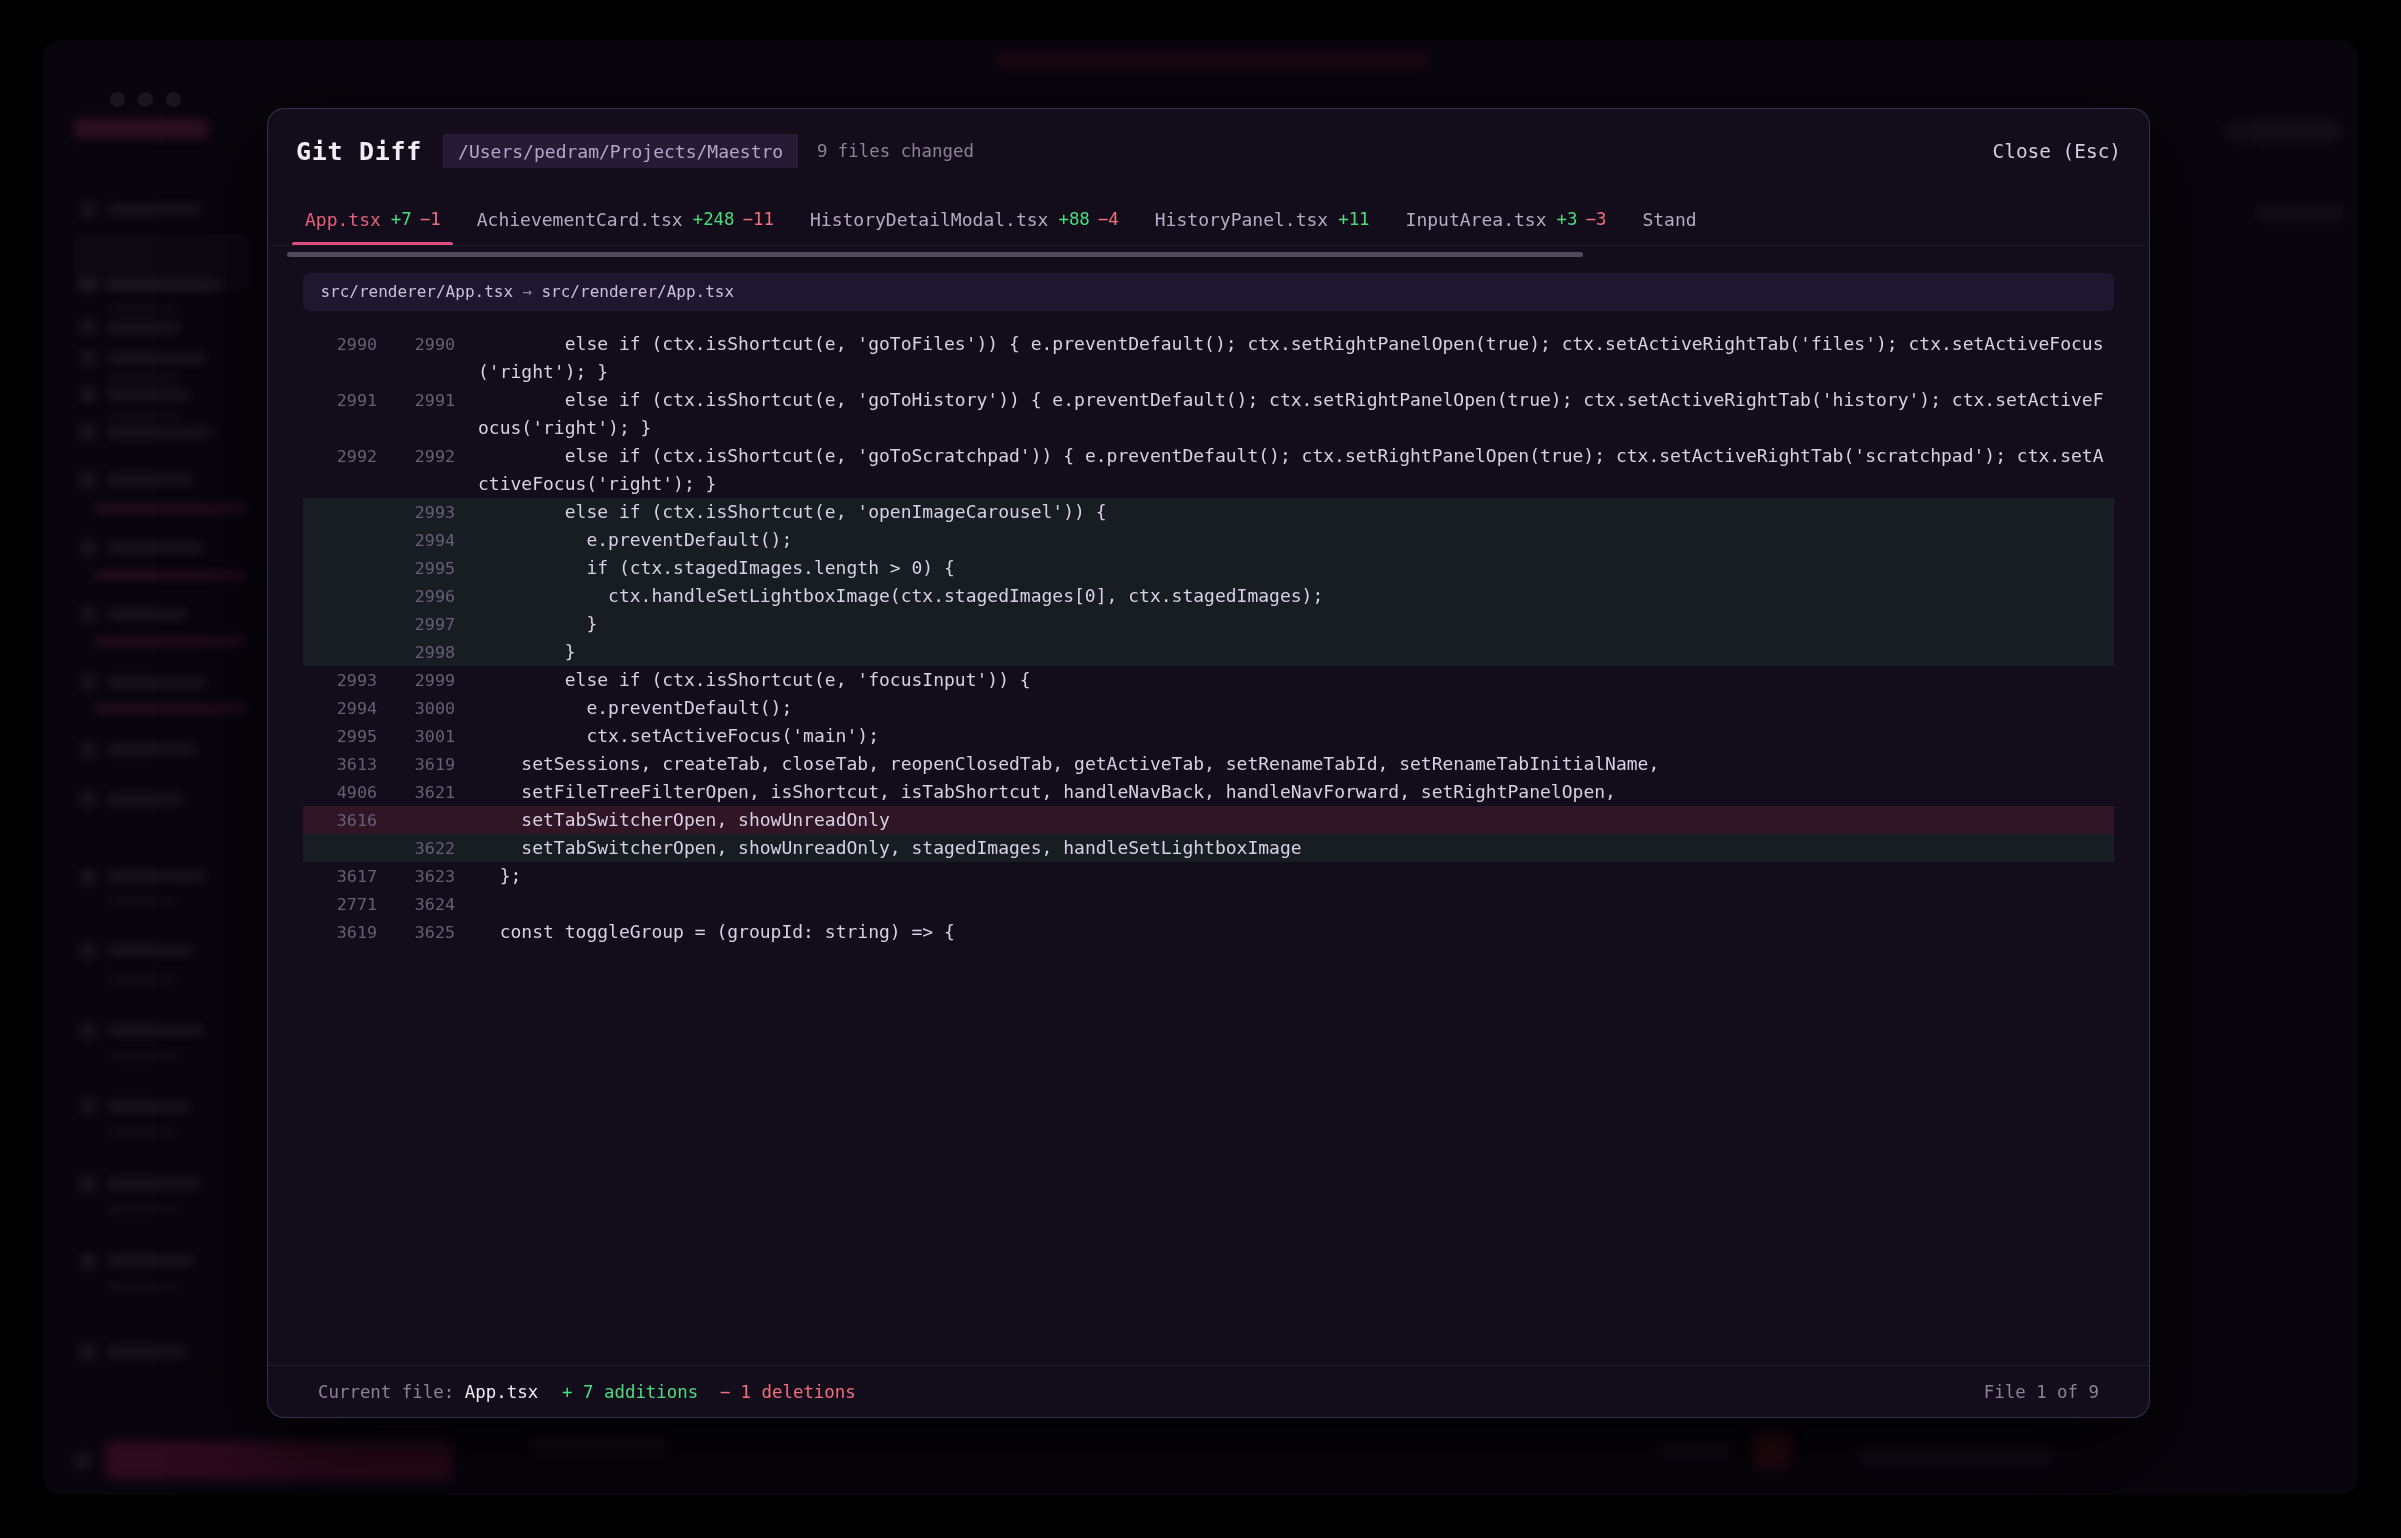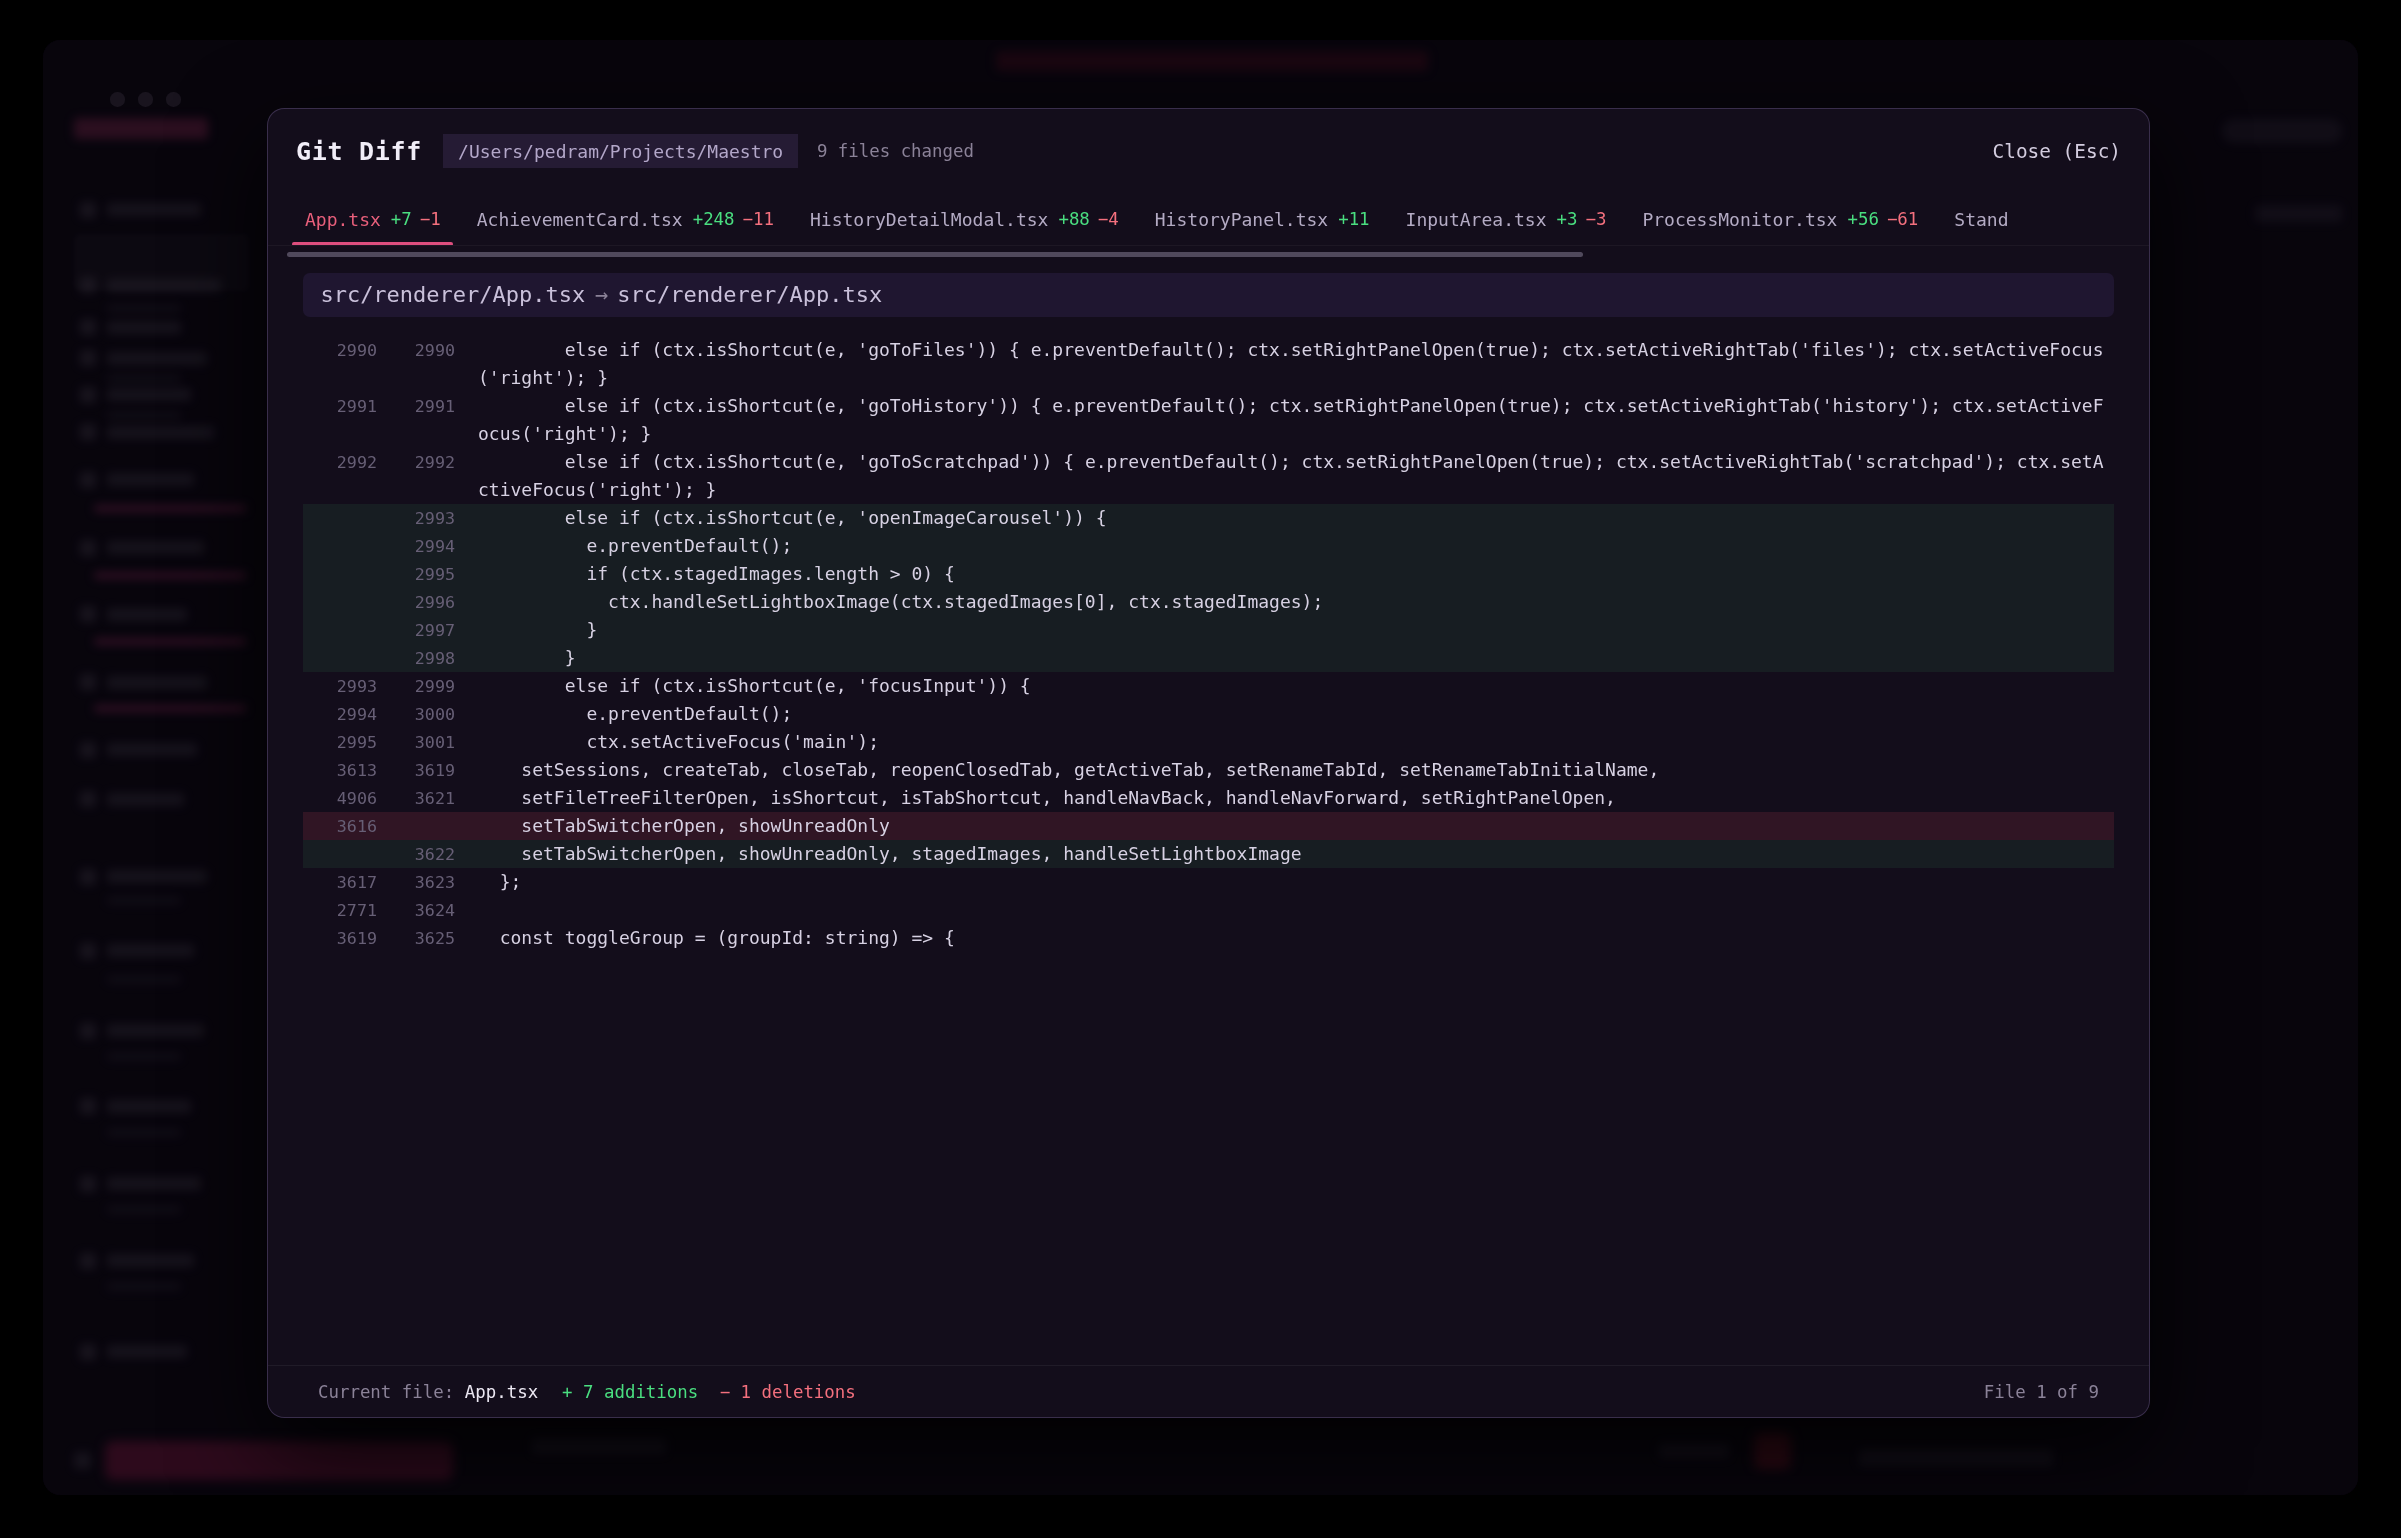--- a/index.html
+++ b/index.html
@@ -38,21 +38,21 @@
   .tab.active .tab-name { color:#e85f7b; }
   .tab.active::after { content:""; position:absolute; left:5.3px; right:5.3px; bottom:-0.7px;
     height:3.3px; border-radius:2px; background:#dd4e7e; }
   .tab-add { color:#4ade80; font-size:17.4px; margin-left:10px; }
   .tab-del { color:#f4707e; font-size:17.4px; margin-left:8px; }
   .tabs-scrollbar { position:absolute; left:19.4px; top:59px; width:1296px; height:4.7px;
     border-radius:2.7px; background:#847c92; opacity:0.55; cursor:pointer; }
 
   .mbody { flex:1; padding:0 35px; overflow:hidden; }
   .fileheader { margin-top:27px; background:#1f1630; border-radius:6.7px;
-    padding:9.4px 17.4px; font-size:22px; color:#c9c0da; }
+    padding:9.4px 17.4px; font-size:16px; color:#c9c0da; }
   .fileheader .arrow { color:#8b8298; margin:0 9.4px; }
 
   .diff { margin-top:19px; font-size:18px; }
   .drow { display:flex; align-items:flex-start; line-height:28px; min-height:28px; }
   .drow.added   { background:rgba(74,222,128,0.075); }
   .drow.removed { background:rgba(244,80,100,0.13); }
   .num { flex:none; text-align:right; color:#675f76; font-size:16.7px; }
   .num.old { width:74px; }
   .num.new { width:78px; }
   .code { flex:1; padding-left:23px; color:#d7d1e3; white-space:pre-wrap;
@@ -172,25 +172,20 @@
         <button class="tab">
           <span class="tab-name">HistoryPanel.tsx</span>
           <span class="tab-add">+11</span>
         </button>
         <button class="tab">
           <span class="tab-name">InputArea.tsx</span>
           <span class="tab-add">+3</span>
           <span class="tab-del">−3</span>
         </button>
         <button class="tab">
-          <span class="tab-name">ProcessMonitor.tsx</span>
-          <span class="tab-add">+56</span>
-          <span class="tab-del">−61</span>
-        </button>
-        <button class="tab">
           <span class="tab-name">Stand</span>
         </button>
       </div>
     <div class="tabs-scrollbar"></div>
   </div>
 
   <div class="mbody">
     <div class="fileheader">
       <span>src/renderer/App.tsx</span><span class="arrow">→</span><span>src/renderer/App.tsx</span>
     </div>

